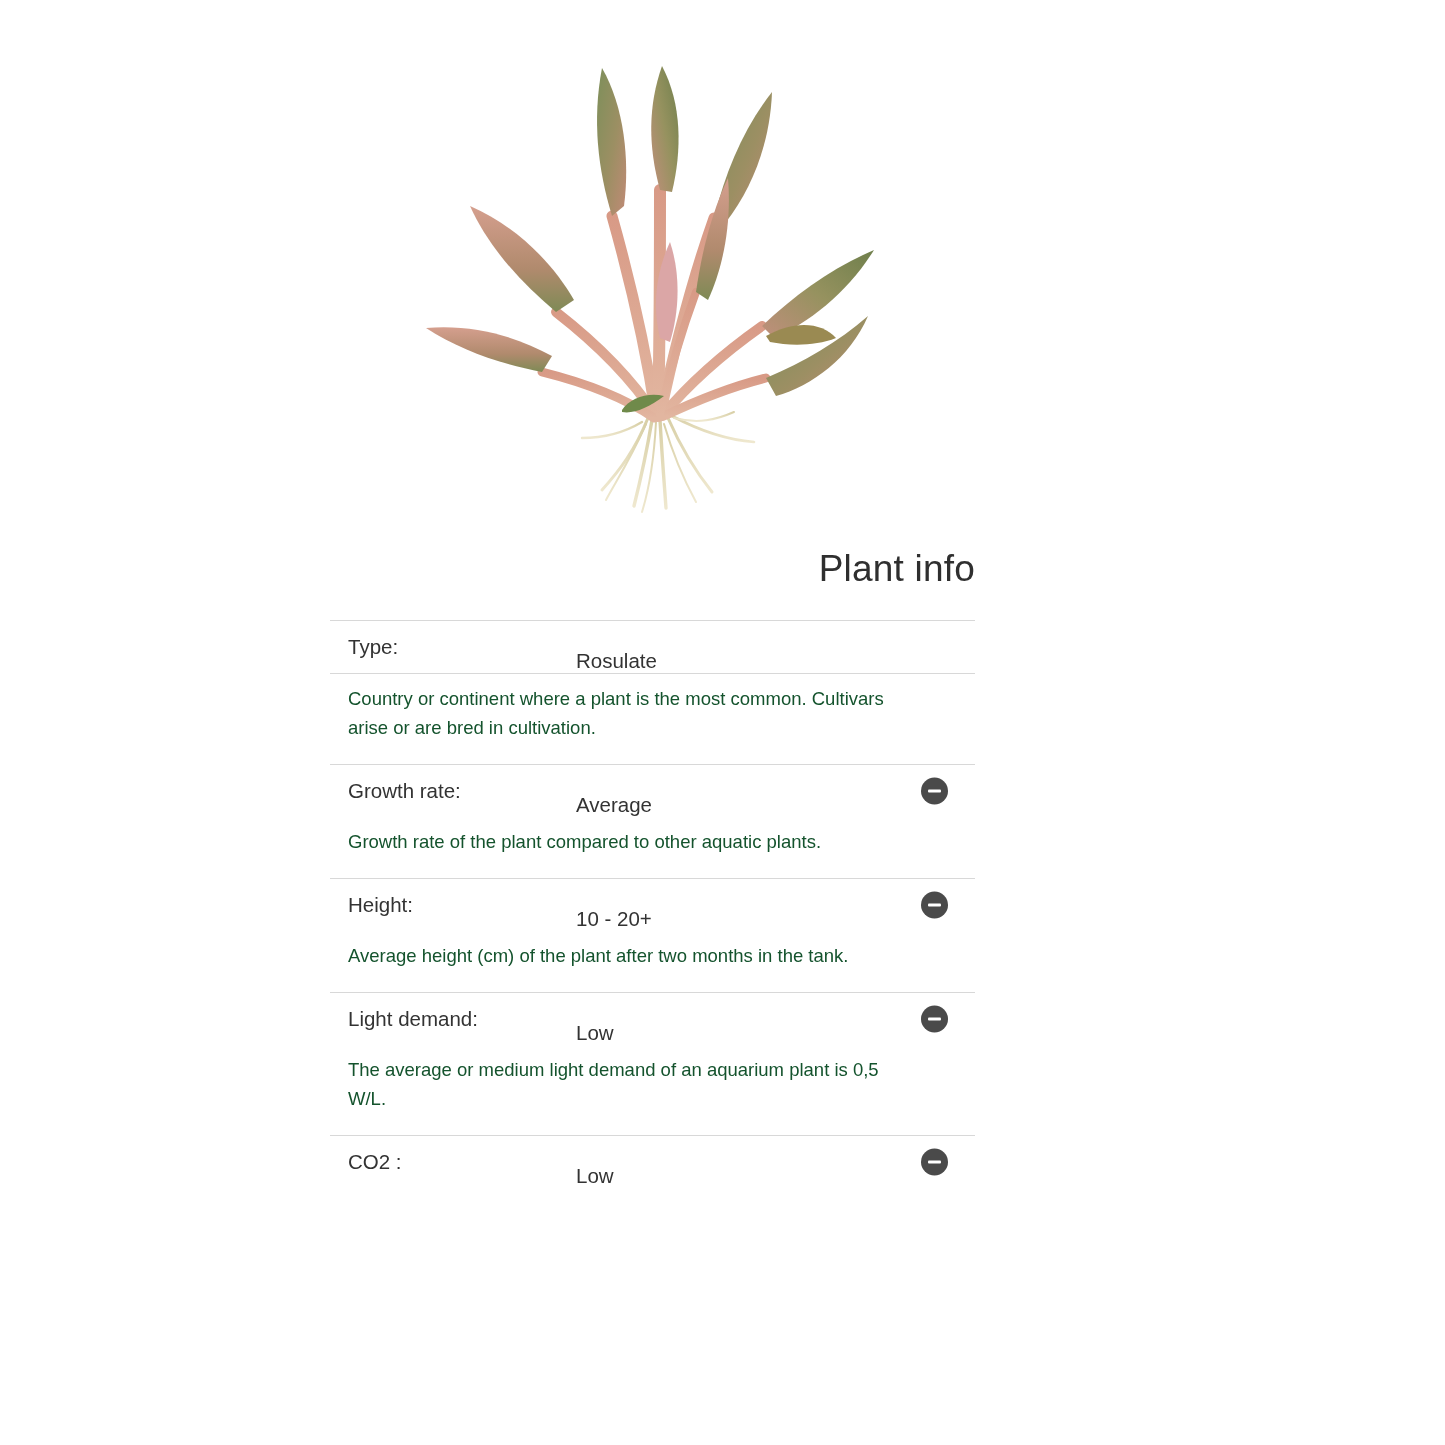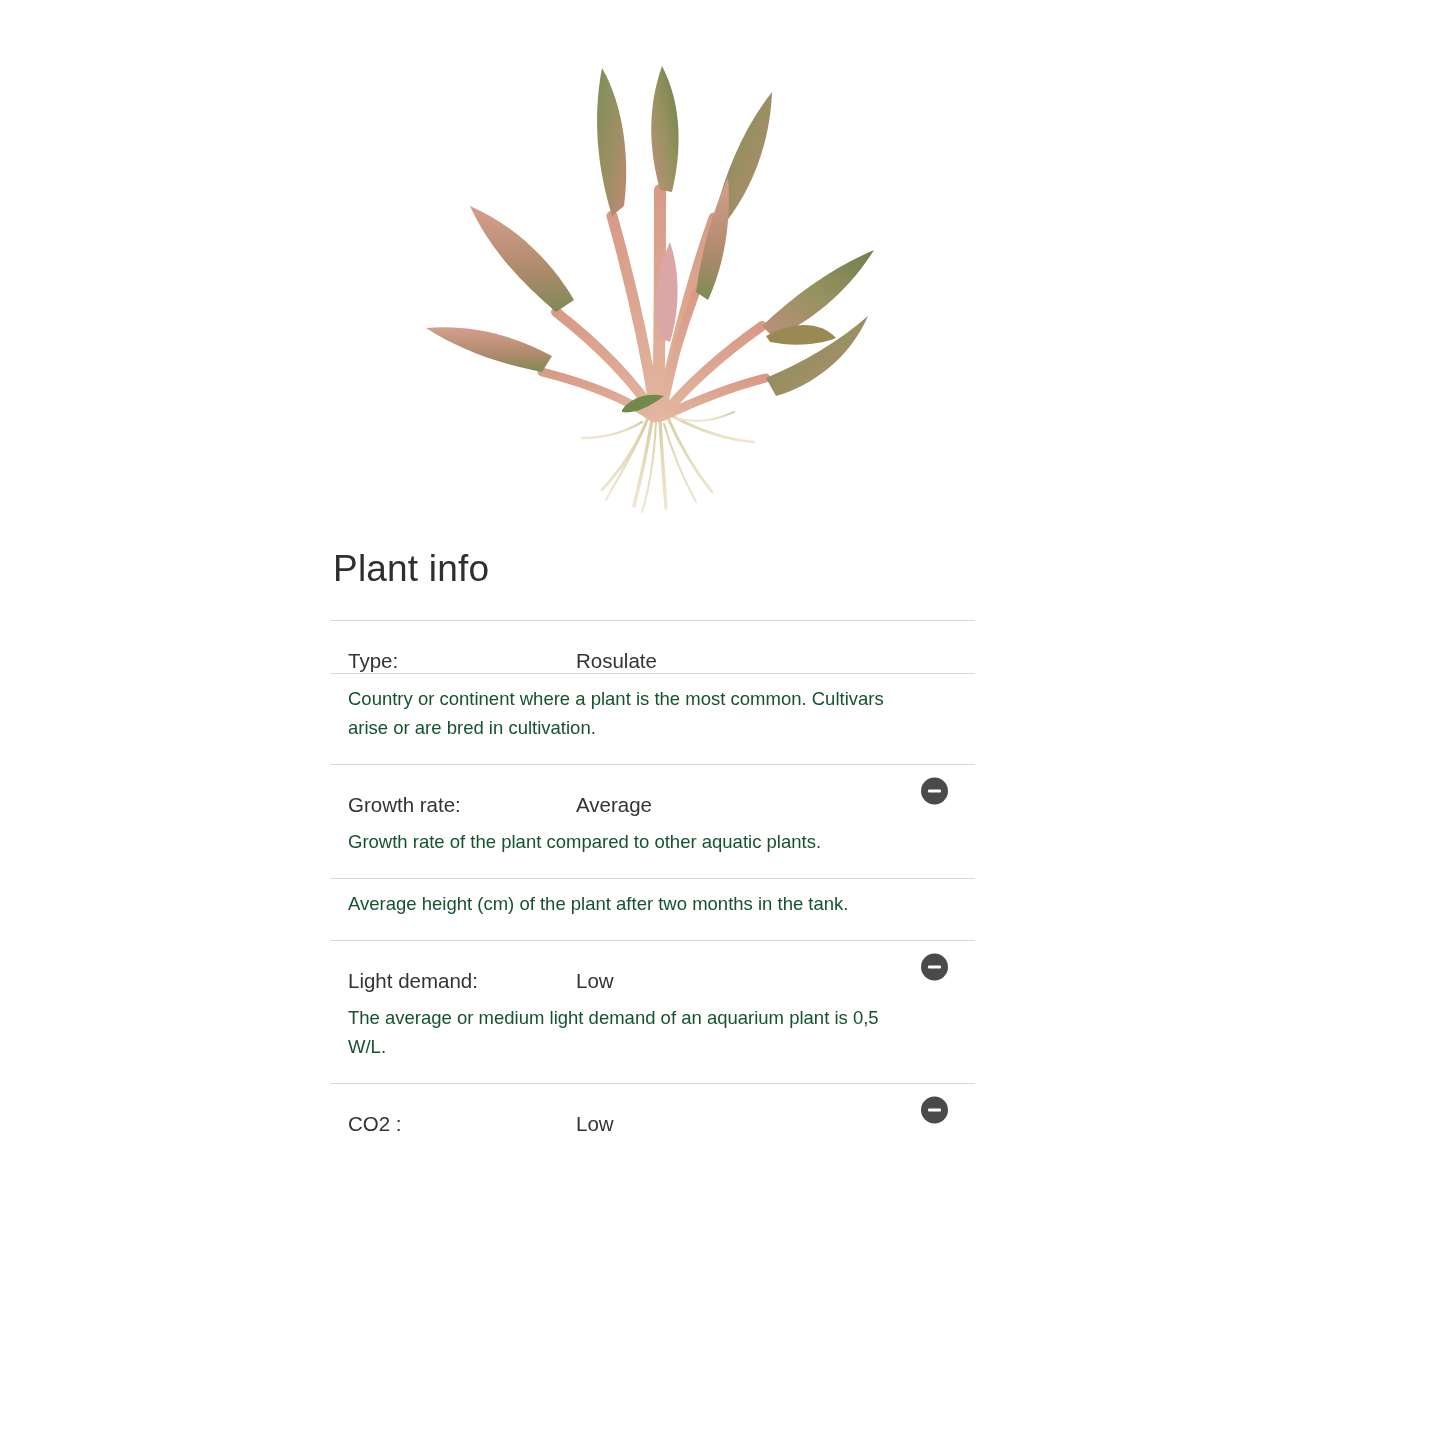--- a/index.html
+++ b/index.html
@@ -41,30 +41,31 @@
     left: 330px;
     top: 548px;
     width: 645px;
   }
   .info-title {
     font-size: 37px;
     font-weight: 400;
     color: #2f2f2f;
     letter-spacing: 0.2px;
     margin: 0 0 30px 3px;
+    text-align: right;
   }
   .row-group {
     border-top: 1px solid #d8d8d8;
   }
   .row-group.last {
     border-bottom: 0;
   }
   .row-head {
     display: flex;
-    align-items: flex-end;
+    align-items: center;
     height: 52px;
     padding: 0 0 0 18px;
     position: relative;
   }
   .row-label {
     width: 228px;
     font-size: 20.5px;
     color: #333333;
   }
   .row-value {
@@ -192,20 +193,27 @@
         <div class="row-label">Growth rate:</div>
         <div class="row-value">Average</div>
         <span class="toggle-icon">
             <i></i>
           </span>
       </div>
       <div class="row-desc">Growth rate of the plant compared to other aquatic plants.</div>
     </div>
 
     <div class="row-group">
+      <div class="row-head">
+        <div class="row-label">Height:</div>
+        <div class="row-value">10 - 20+</div>
+        <span class="toggle-icon">
+            <i></i>
+          </span>
+      </div>
       <div class="row-desc">Average height (cm) of the plant after two months in the tank.</div>
     </div>
 
     <div class="row-group">
       <div class="row-head">
         <div class="row-label">Light demand:</div>
         <div class="row-value">Low</div>
         <span class="toggle-icon">
             <i></i>
           </span>

